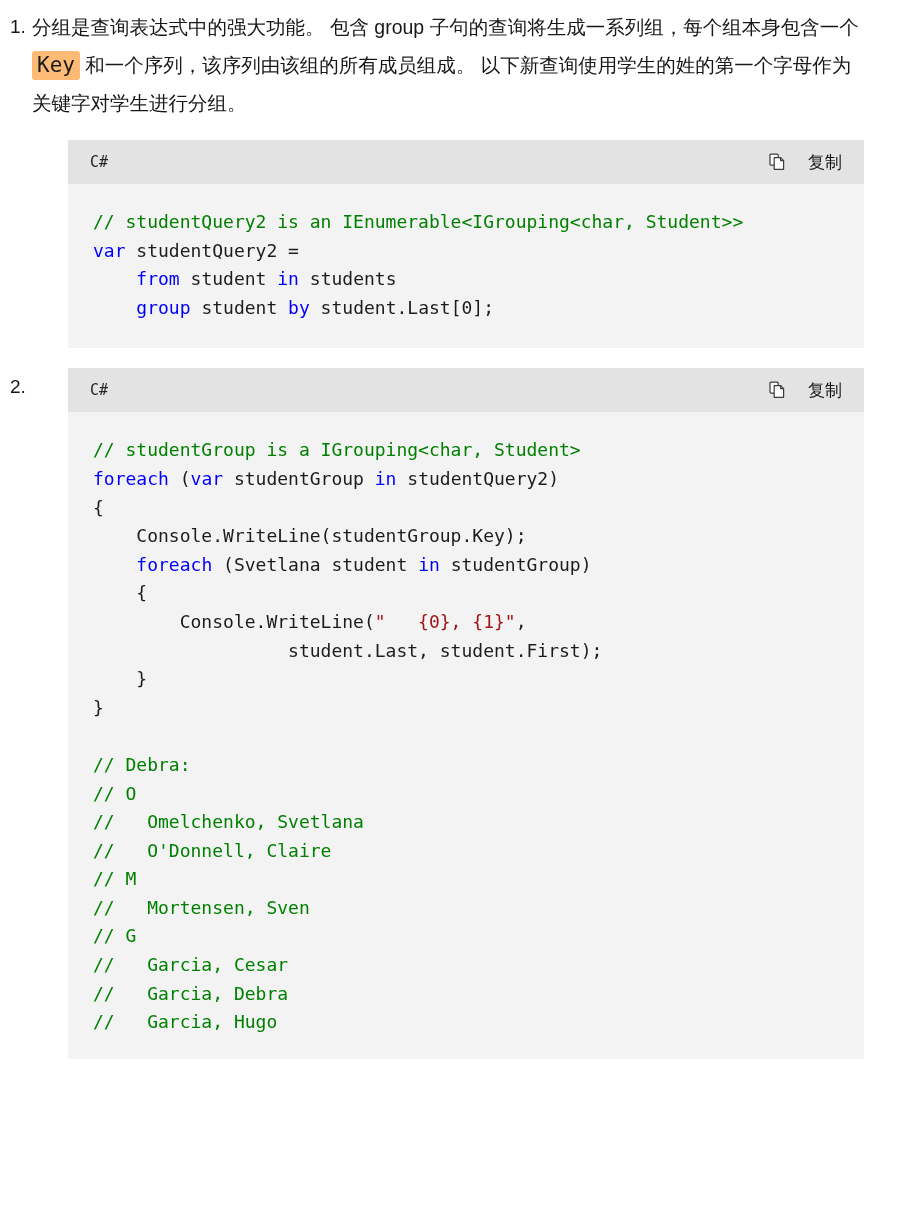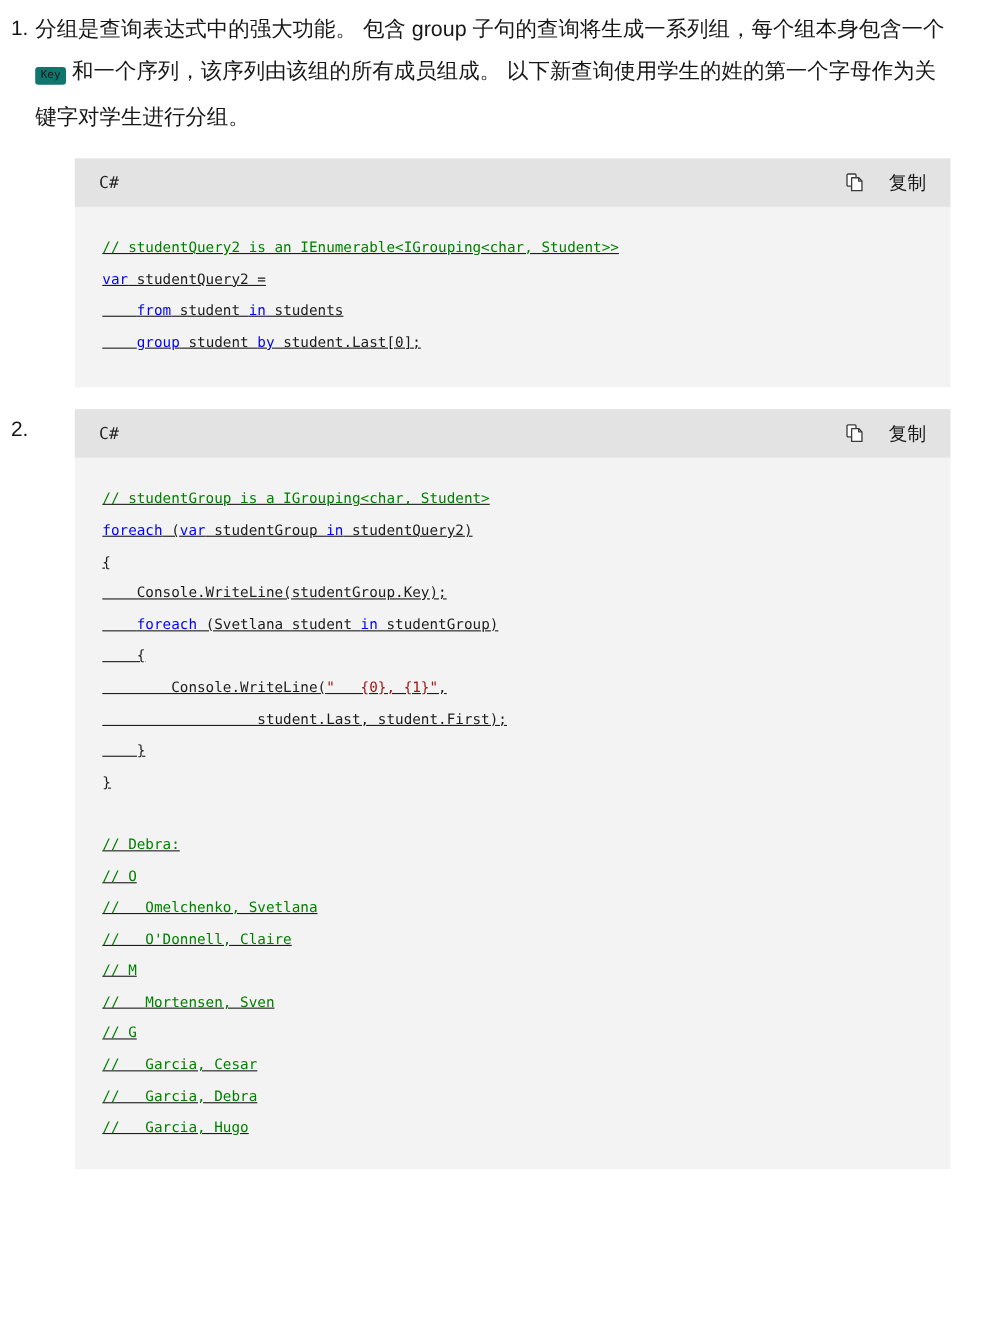--- a/index.html
+++ b/index.html
@@ -44,23 +44,23 @@
     font-size: 19.5px;
     line-height: 38px;
     color: #171717;
     padding-right: 38px;
     word-break: break-word;
   }
 
   
   code.chip {
     font-family: "DejaVu Sans Mono", "Liberation Mono", monospace;
-    background: #0f766e;
+    background: #fdba74;
     color: #1b1b1b;
-    font-size: 10px;
+    font-size: 21px;
     padding: 2px 5px 3px 5px;
     border-radius: 3px;
     white-space: nowrap;
   }
 
   
   .codeblock {
     margin: 18px 38px 0 36px;
     background: #f3f3f3;
   }
@@ -89,26 +89,25 @@
     font-family: "Liberation Sans", sans-serif;
     font-size: 17px;
     color: #171717;
   }
   .copy-btn svg { display: block; }
 
   pre.code-body {
     margin: 0;
     padding: 24px 22px 22px 25px;
     font-family: "DejaVu Sans Mono", "Liberation Mono", monospace;
-    font-size: 13px;
+    font-size: 18px;
     line-height: 28.6px;
     color: #1c1c1c;
     white-space: pre;
     overflow: hidden;
-    text-decoration: underline;
   }
   pre.code-body .c  { color: #008000; }   
   pre.code-body .k  { color: #0000ff; }   
   pre.code-body .s  { color: #a31515; }   
   pre.code-body .p  { color: #1c1c1c; }   
 
   .cb1 pre.code-body { padding-bottom: 26px; }
   .cb2 { margin-bottom: 0; }
 </style>
 </head>

